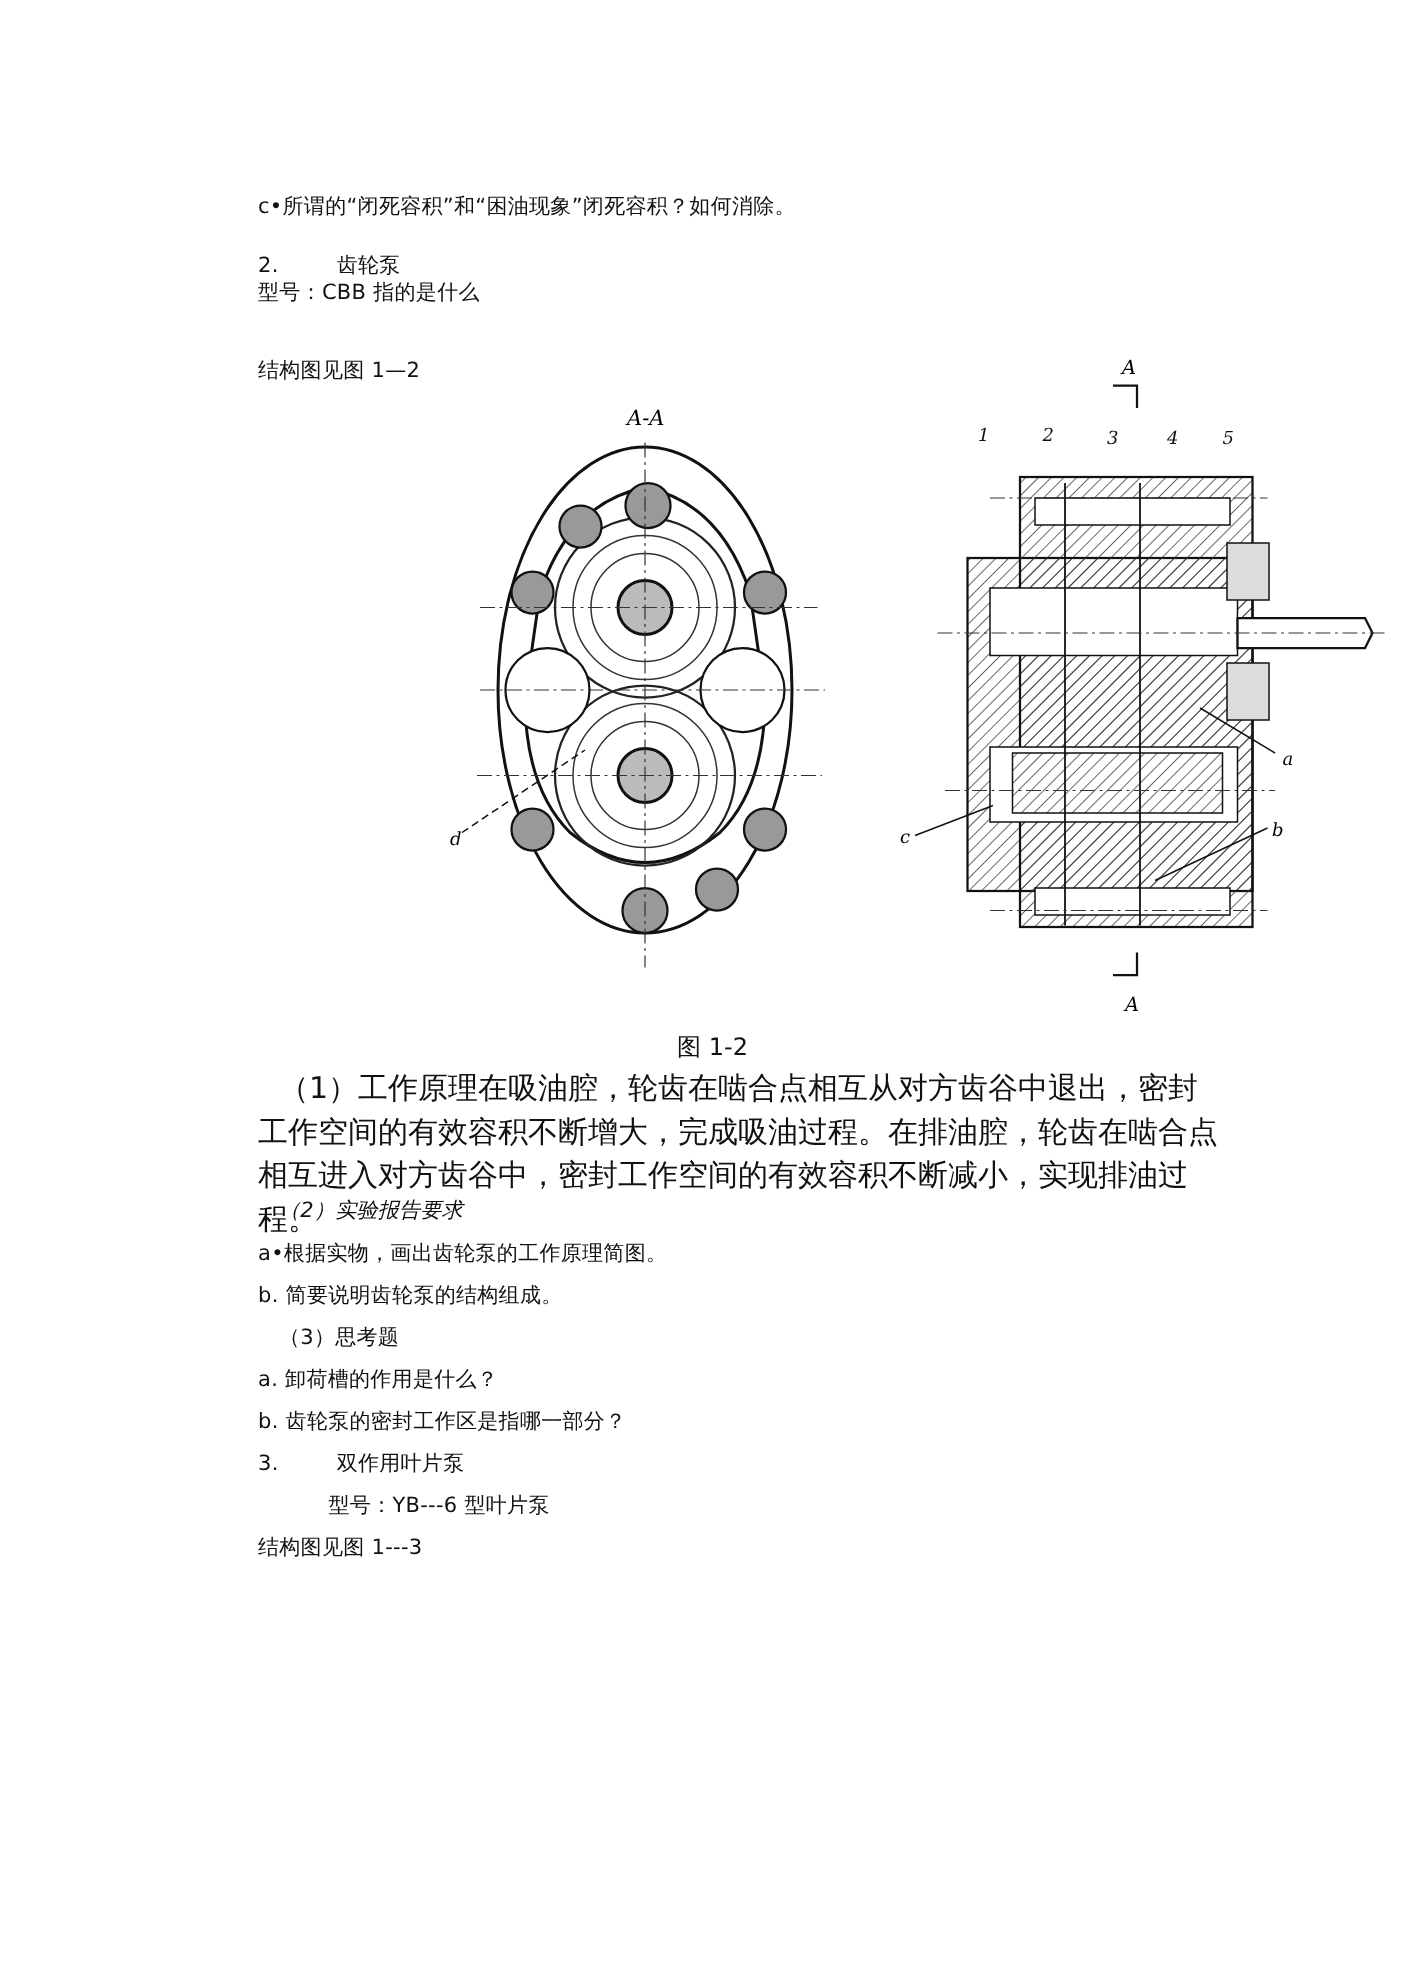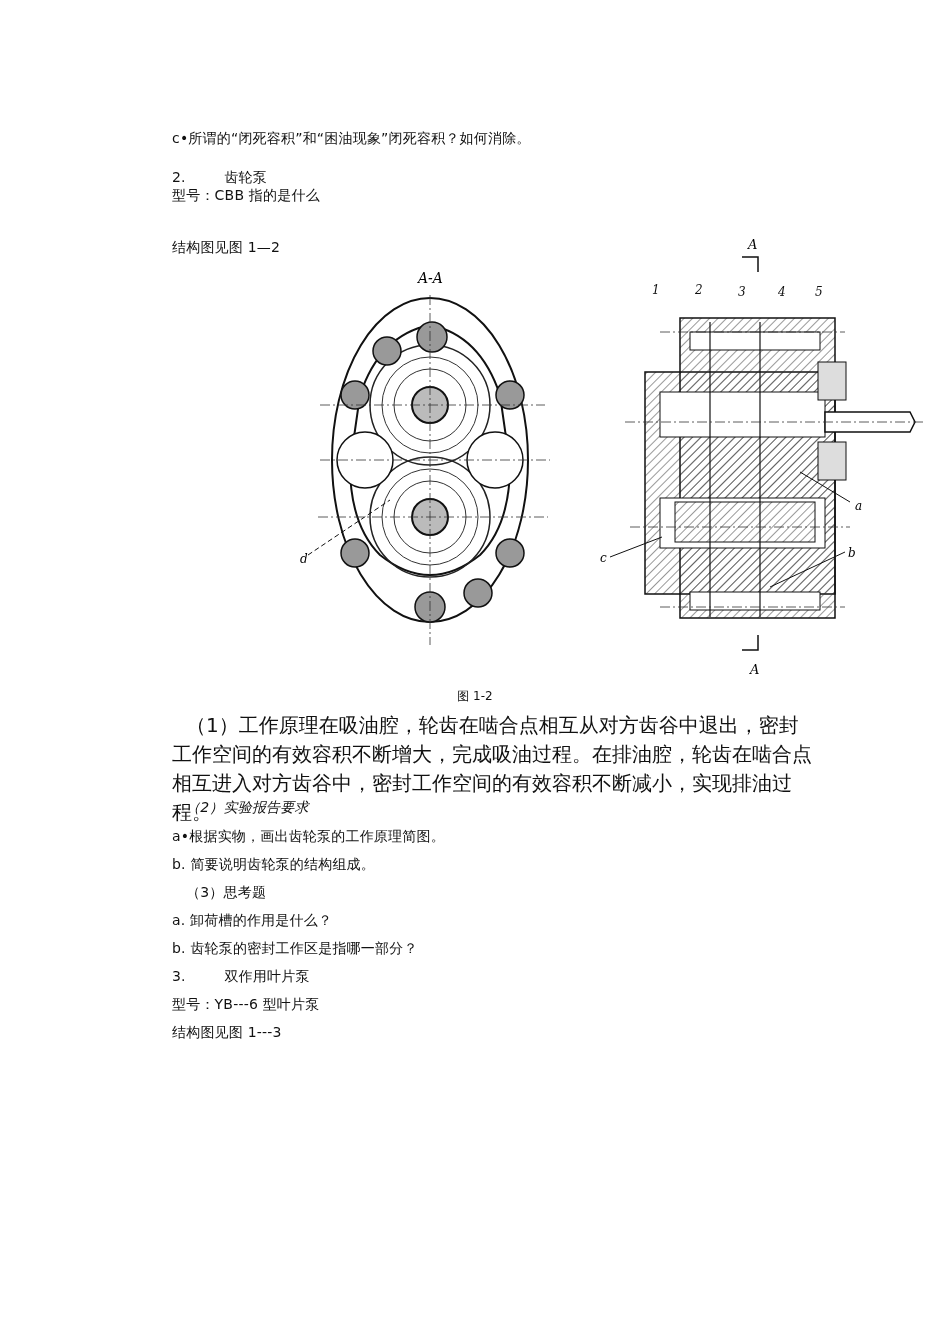--- a/index.html
+++ b/index.html
@@ -1,21 +1,21 @@
 <!DOCTYPE html>
 <html><head>
 <meta charset="utf-8">
 <style>
   html, body { margin:0; padding:0; background:#ffffff; }
   body { width:950px; height:1319px; position:relative; overflow:hidden;
          font-family:"DejaVu Sans", "Liberation Sans", sans-serif; color:#111; }
   .line { position:absolute; left:172px; font-size:14px; line-height:20px; white-space:nowrap; letter-spacing:0.2px; }
   .indent { left:186px; }
   .para { position:absolute; left:172px; width:640px; font-size:20px; line-height:29px; text-indent:14px; }
-  .caption { position:absolute; left:0; width:950px; text-align:center; top:688px; font-size:12px; }
+  .caption { position:absolute; left:0; width:950px; text-align:center; top:688px; font-size:16px; }
   .figure { position:absolute; }
   svg text { font-family:"DejaVu Serif", serif; font-style:italic; }
 </style>
 </head>
 <body>
 
 <div class="line" style="top:128px;">c•所谓的“闭死容积”和“困油现象”闭死容积？如何消除。</div>
 <div class="line" style="top:167px;">
   <span>2.</span>
   <span style="margin-left:34px;">齿轮泵</span>
@@ -107,14 +107,14 @@
 <div class="line indent" style="top:797px;font-style:italic;">（2）实验报告要求</div>
 <div class="line" style="top:826px;">a•根据实物，画出齿轮泵的工作原理简图。</div>
 <div class="line" style="top:854px;">b. 简要说明齿轮泵的结构组成。</div>
 <div class="line indent" style="top:882px;">（3）思考题</div>
 <div class="line" style="top:910px;">a. 卸荷槽的作用是什么？</div>
 <div class="line" style="top:938px;">b. 齿轮泵的密封工作区是指哪一部分？</div>
 <div class="line" style="top:966px;">
   <span>3.</span>
   <span style="margin-left:34px;">双作用叶片泵</span>
 </div>
-<div class="line" style="top:994px;">型号：YB---6 型叶片泵</div>
+<div class="line" style="top:994px;margin-left:47px;">型号：YB---6 型叶片泵</div>
 <div class="line" style="top:1022px;">结构图见图 1---3</div>
 
 </body></html>

